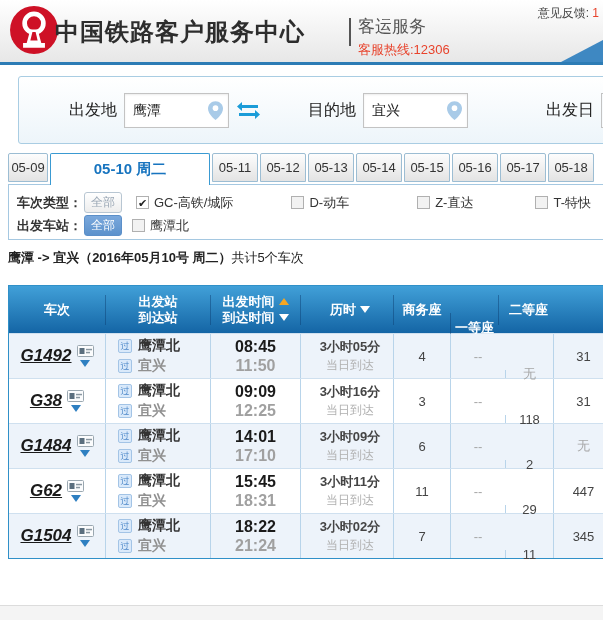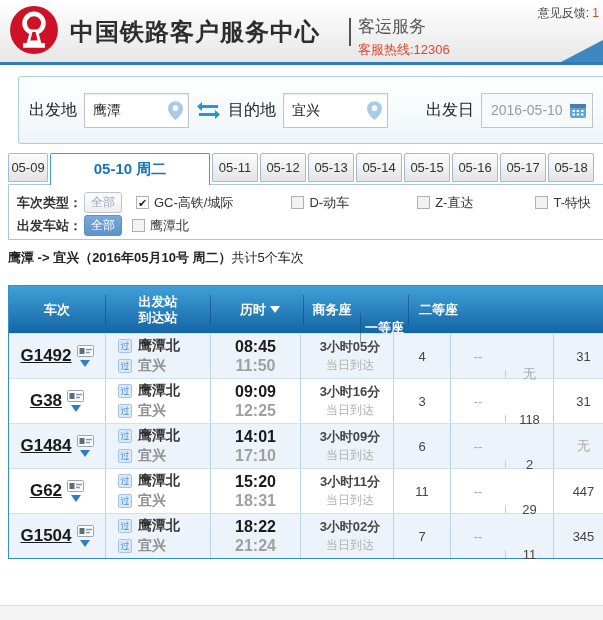--- a/index.html
+++ b/index.html
@@ -3,35 +3,35 @@
 <meta charset="utf-8">
 <style>
   * { margin:0; padding:0; box-sizing:border-box; }
   body { font-family:"Liberation Sans", sans-serif; background:#fff; }
   #page { position:relative; width:603px; height:620px; overflow:hidden; background:#fff; }
 
   
   .site-header { position:absolute; left:0; top:0; width:603px; height:65px;
     background:linear-gradient(#ffffff, #e7e7e7); border-bottom:3px solid #2d7cb5; }
   .logo { position:absolute; left:9px; top:5px; width:50px; height:50px; }
-  .site-title { position:absolute; left:70px; top:16px; font-family:"DejaVu Serif", serif;
+  .site-title { position:absolute; left:55px; top:16px; font-family:"DejaVu Serif", serif;
     font-weight:bold; font-size:24px; color:#2d2d2d; letter-spacing:1px; }
   .title-divider { position:absolute; left:349px; top:18px; width:2px; height:28px; background:#555; }
   .subtitle { position:absolute; left:358px; top:15px; font-size:17px; color:#555; }
   .hotline { position:absolute; left:358px; top:41px; font-size:13px; color:#e8432c; }
   .feedback { position:absolute; right:4px; top:5px; font-size:12px; color:#444; white-space:nowrap; }
   .feedback b { color:#e8432c; font-weight:normal; }
   .corner-tri { position:absolute; right:0; bottom:0; width:0; height:0;
     border-left:42px solid transparent; border-bottom:22px solid #3e88c2; }
 
   
   .search-panel { position:absolute; left:18px; top:76px; width:590px; height:68px;
     background:linear-gradient(#ffffff,#edf5fa); border:1px solid #a9cde3; border-radius:3px;
     display:flex; align-items:center; padding-left:10px; }
-  .fld-label { font-size:16px; color:#222; flex:none; }
+  .fld-label { font-size:16px; color:#222; flex:none;margin-left:40px; }
   .input-box { position:relative; width:105px; height:35px; background:#fff; border:1px solid #c3c3c3;
     margin-left:7px; flex:none; box-shadow:inset 0 1px 2px rgba(0,0,0,.08); }
   .input-box .val { position:absolute; left:8px; top:8px; font-size:14px; color:#222; }
   .pin { position:absolute; right:5px; top:7px; }
   .swap { margin:0 8px; flex:none; cursor:pointer; }
   .date-box { position:relative; width:112px; height:35px; background:#f7fafc; border:1px solid #c3c3c3;
     margin-left:7px; flex:none; }
   .date-box .val { position:absolute; left:9px; top:8px; font-size:14px; color:#9a9a9a; }
   .cal { position:absolute; right:6px; top:9px; } .sp2 { width:38px; flex:none; }
 
@@ -76,21 +76,21 @@
   .tri-dn { width:0; height:0; border-left:5px solid transparent; border-right:5px solid transparent;
     border-top:7px solid #fff; margin-left:4px; display:inline-block; }
   .c-train{width:96px;flex:none;} .c-station{width:105px;flex:none;} .c-time{width:90px;flex:none;}
   .c-dur{width:93px;flex:none;padding-left:6px;} .c-s1{width:57px;flex:none;} .c-s2{width:55px;flex:none;}
   .c-s3{width:48px;flex:none;margin-top:36px;} .c-s4{width:60px;flex:none;}
 
   .trow { display:flex; height:45px; border-top:1px solid #cfe0ef; background:#fff; }
   .trow.alt { background:#edf3fa; }
   .trow .cell { display:flex; border-left:1px solid #b8d4ea; align-items:center; justify-content:center; }
   .trow .cell:first-child { border-left:none; }
-  .train-link { font-size:17px; font-weight:bold; color:#1a1a1a; text-decoration:underline; cursor:pointer; }
+  .train-link { font-size:17px; font-weight:bold; color:#1a1a1a; text-decoration:underline; cursor:pointer;font-style:italic; }
   .train-icons { display:flex; flex-direction:column; align-items:center; margin-left:5px; gap:3px; }
   .expand-tri { width:0; height:0; border-left:5px solid transparent; border-right:5px solid transparent;
     border-top:7px solid #2e7fc1; cursor:pointer; }
   .c-station.cell { flex-direction:column; align-items:flex-start; justify-content:center;
     padding-left:12px; gap:2px; }
   .st-line { display:flex; align-items:center; }
   .pass { width:14px; height:14px; background:#d9e9fa; border:1px solid #a3c4e6; border-radius:2px;
     color:#4a86c8; font-size:9px; line-height:13px; text-align:center; margin-right:6px; flex:none; }
   .st-from { font-size:14px; font-weight:bold; color:#333; }
   .st-to { font-size:14px; font-weight:bold; color:#909090; }
@@ -219,20 +219,30 @@
           <span>车次</span>
         </div>
       <div class="hcell c-station">
         <div class="hline">
             <span>出发站</span>
           </div>
         <div class="hline">
             <span>到达站</span>
           </div>
       </div>
+      <div class="hcell c-time">
+        <div class="hline">
+            <span>出发时间</span>
+            <span class="tri-up"></span>
+          </div>
+        <div class="hline">
+            <span>到达时间</span>
+            <span class="tri-dn"></span>
+          </div>
+      </div>
       <div class="hcell c-dur">
         <div class="hline">
             <span>历时</span>
             <span class="tri-dn"></span>
           </div>
       </div>
       <div class="hcell c-s1">
           <span>商务座</span>
         </div>
       <div class="hcell c-s3">
@@ -371,21 +381,21 @@
         <div class="st-line">
             <span class="pass">过</span>
             <span class="st-from">鹰潭北</span>
           </div>
         <div class="st-line">
             <span class="pass">过</span>
             <span class="st-to">宜兴</span>
           </div>
       </div>
       <div class="cell c-time">
-        <div class="t-dep">15:20</div>
+        <div class="t-dep">15:45</div>
         <div class="t-arr">18:31</div>
       </div>
       <div class="cell c-dur">
         <div class="d-main">3小时11分</div>
         <div class="d-note">当日到达</div>
       </div>
       <div class="cell c-s1 seat-val">11</div>
       <div class="cell c-s2 seat-val dim">--</div>
       <div class="cell c-s3 seat-val">29</div>
       <div class="cell c-s4 seat-val">447</div>

